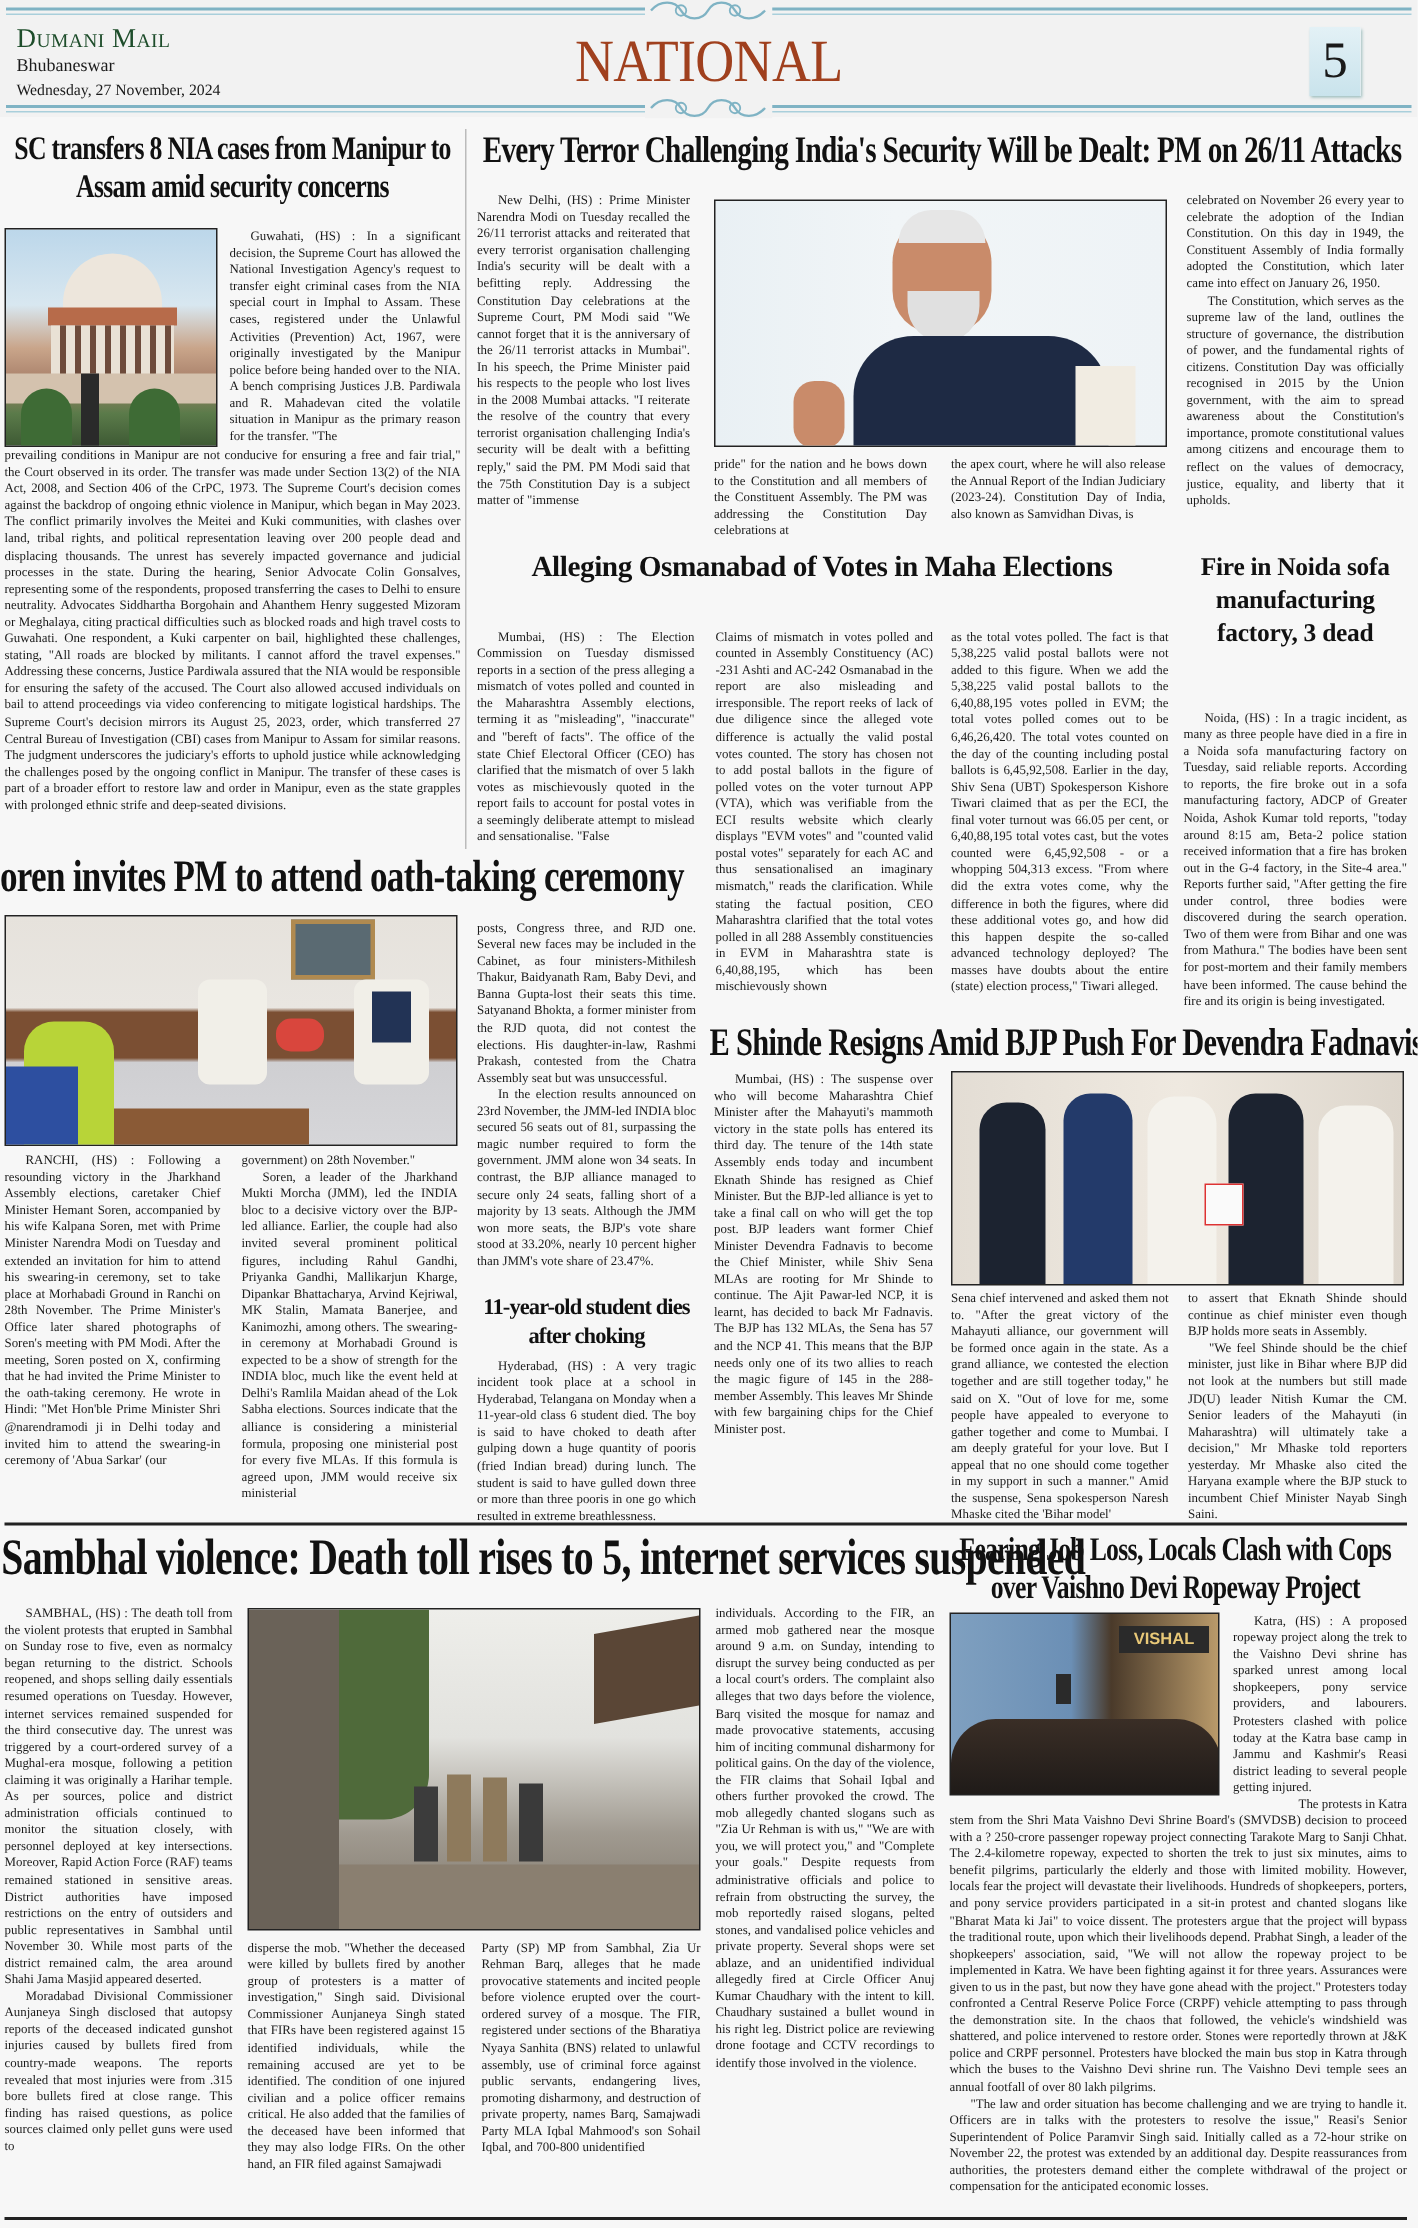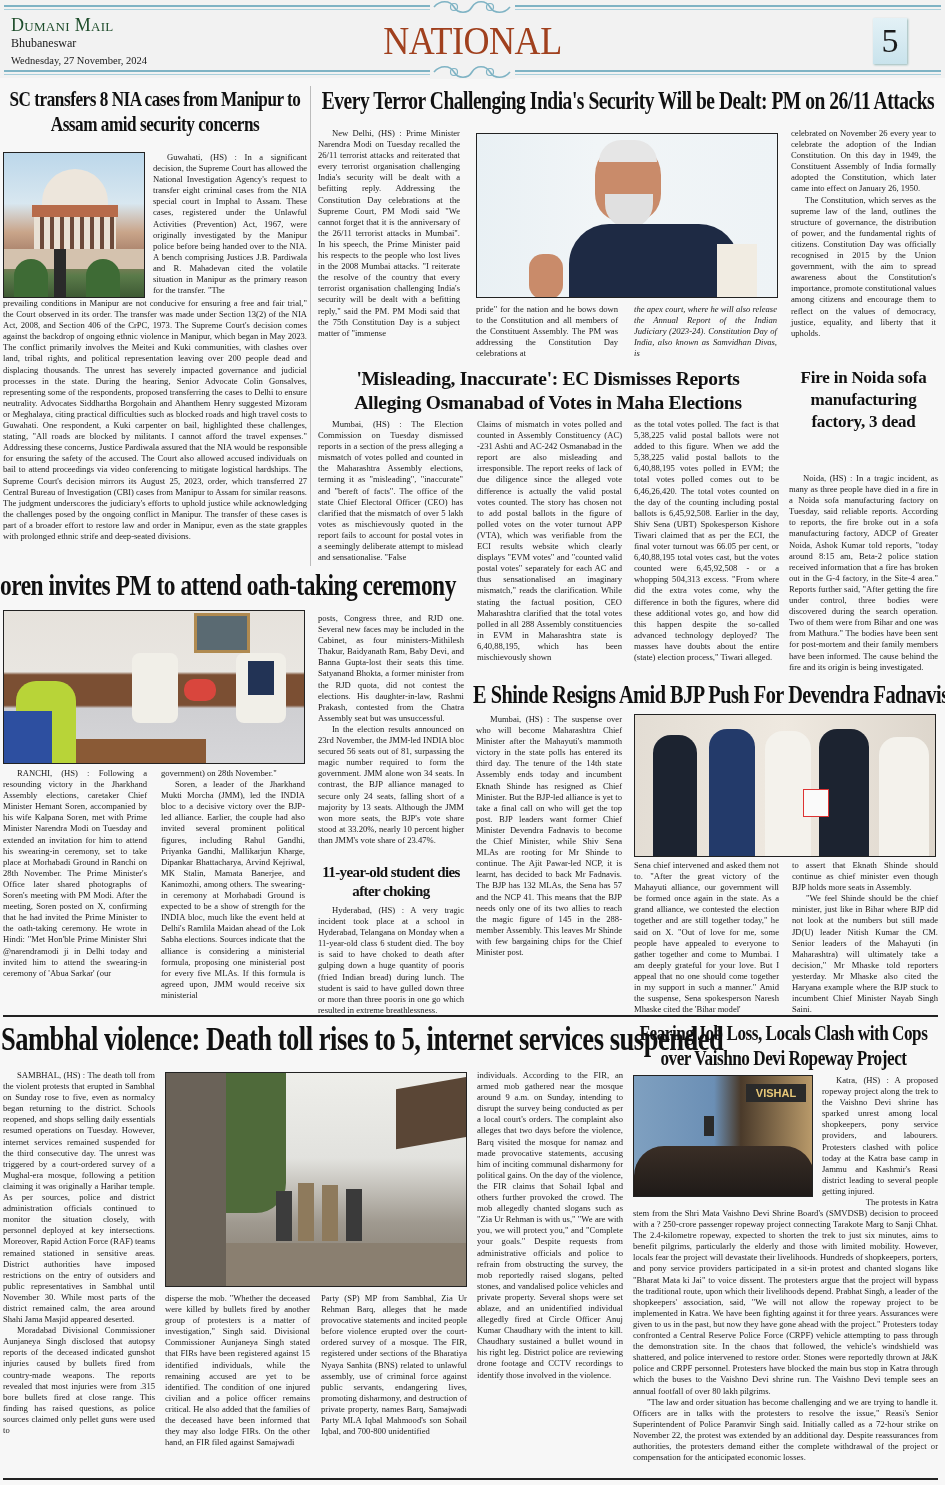--- a/index.html
+++ b/index.html
@@ -80,32 +80,31 @@
     <div style="position:absolute;left:118px;top:8px;width:66px;height:80px;border-radius:33px 33px 28px 28px;background:#c98b6a;"></div>
     <div style="position:absolute;left:122px;top:6px;width:58px;height:22px;border-radius:29px 29px 0 0;background:#e6e6e6;"></div>
     <div style="position:absolute;left:128px;top:60px;width:48px;height:34px;border-radius:0 0 24px 24px;background:#e0e0e0;"></div>
     <div style="position:absolute;left:92px;top:90px;width:170px;height:75px;border-radius:40px 40px 0 0;background:#1e2a44;"></div>
     <div style="position:absolute;left:240px;top:110px;width:40px;height:55px;background:#f1ece2;"></div>
     <div style="position:absolute;left:52px;top:120px;width:34px;height:45px;border-radius:14px;background:#c98b6a;"></div>
   </div>
   <div class="abs txt" style="left:158px;top:218px;width:142px;">
     <div>pride" for the nation and he bows down to the Constitution and all members of the Constituent Assembly. The PM was addressing the Constitution Day celebrations at</div>
   </div>
-  <div class="abs txt" style="left:316px;top:218px;width:143px;font-style:italic;">
+  <div class="abs txt" style="left:316px;top:218px;width:143px;">
     <div>the apex court, where he will also release the Annual Report of the Indian Judiciary (2023-24). Constitution Day of India, also known as Samvidhan Divas, is</div>
   </div>
   <div class="abs txt" style="left:473px;top:42px;width:145px;">
     <div>celebrated on November 26 every year to celebrate the adoption of the Indian Constitution. On this day in 1949, the Constituent Assembly of India formally adopted the Constitution, which later came into effect on January 26, 1950.</div>
     <p>The Constitution, which serves as the supreme law of the land, outlines the structure of governance, the distribution of power, and the fundamental rights of citizens. Constitution Day was officially recognised in 2015 by the Union government, with the aim to spread awareness about the Constitution's importance, promote constitutional values among citizens and encourage them to reflect on the values of democracy, justice, equality, and liberty that it upholds.</p>
   </div>
 </div>
 
 <div class="abs" style="left:318px;top:367px;width:460px;height:310px;">
   <div class="head" style="font-size:19.5px;line-height:24px;letter-spacing:-0.3px;">
-    <div>'Misleading, Inaccurate': EC Dismisses Reports</div>
     <div>Alleging Osmanabad of Votes in Maha Elections</div>
   </div>
   <div class="abs txt" style="left:0;top:52px;width:145px;">
     <p><b>Mumbai, (HS) :</b> <span>The Election Commission on Tuesday dismissed reports in a section of the press alleging a mismatch of votes polled and counted in the Maharashtra Assembly elections, terming it as "misleading", "inaccurate" and "bereft of facts". The office of the state Chief Electoral Officer (CEO) has clarified that the mismatch of over 5 lakh votes as mischievously quoted in the report fails to account for postal votes in a seemingly deliberate attempt to mislead and sensationalise. "False</span></p>
   </div>
   <div class="abs txt" style="left:159px;top:52px;width:145px;">
     <div>Claims of mismatch in votes polled and counted in Assembly Constituency (AC) -231 Ashti and AC-242 Osmanabad in the report are also misleading and irresponsible. The report reeks of lack of due diligence since the alleged vote difference is actually the valid postal votes counted. The story has chosen not to add postal ballots in the figure of polled votes on the voter turnout APP (VTA), which was verifiable from the ECI results website which clearly displays "EVM votes" and "counted valid postal votes" separately for each AC and thus sensationalised an imaginary mismatch," reads the clarification. While stating the factual position, CEO Maharashtra clarified that the total votes polled in all 288 Assembly constituencies in EVM in Maharashtra state is 6,40,88,195, which has been mischievously shown</div>
   </div>
   <div class="abs txt" style="left:316px;top:52px;width:145px;">
     <div>as the total votes polled. The fact is that 5,38,225 valid postal ballots were not added to this figure. When we add the 5,38,225 valid postal ballots to the 6,40,88,195 votes polled in EVM; the total votes polled comes out to be 6,46,26,420. The total votes counted on the day of the counting including postal ballots is 6,45,92,508. Earlier in the day, Shiv Sena (UBT) Spokesperson Kishore Tiwari claimed that as per the ECI, the final voter turnout was 66.05 per cent, or 6,40,88,195 total votes cast, but the votes counted were 6,45,92,508 - or a whopping 504,313 excess. "From where did the extra votes come, why the difference in both the figures, where did these additional votes go, and how did this happen despite the so-called advanced technology deployed? The masses have doubts about the entire (state) election process," Tiwari alleged.</div>

